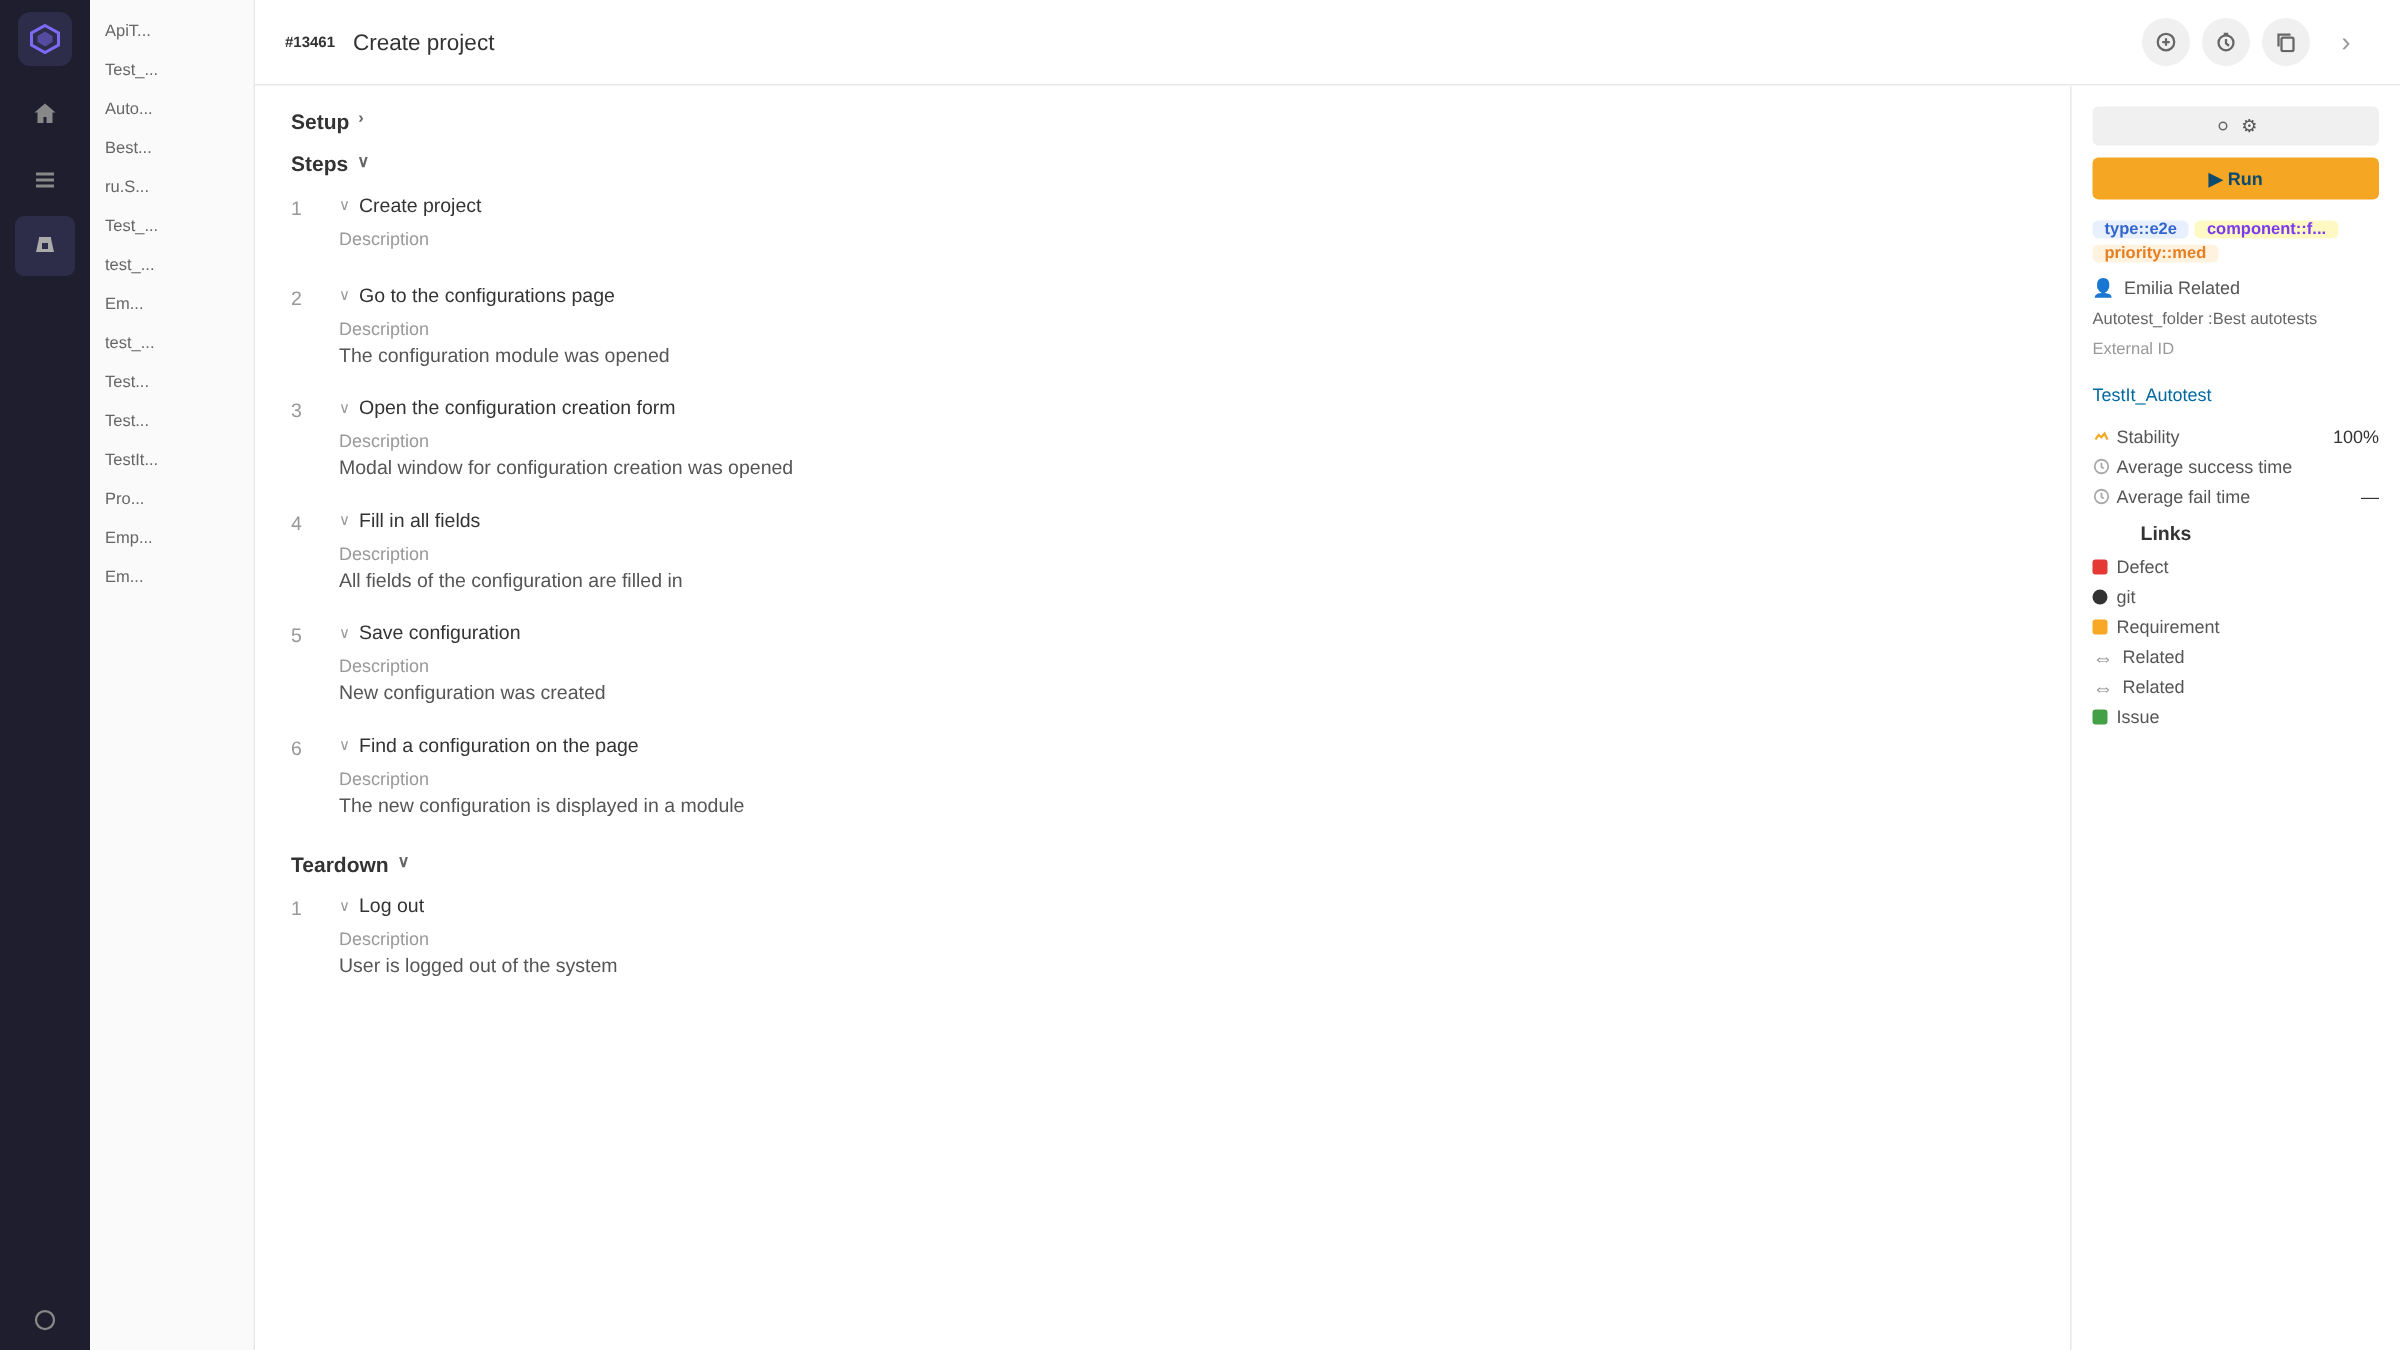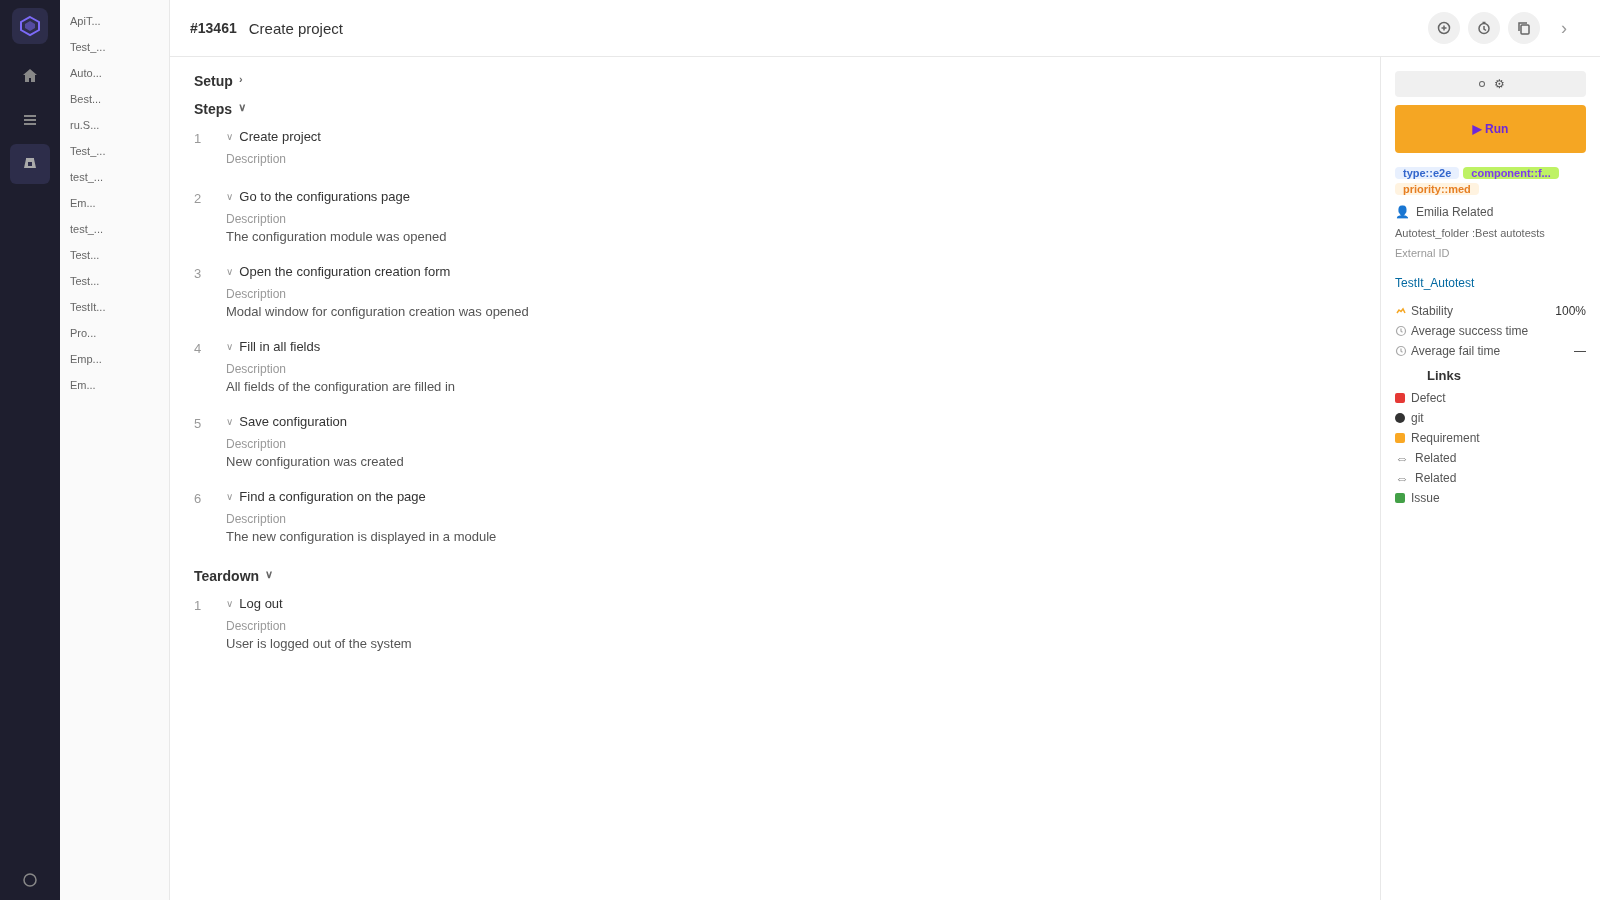--- a/index.html
+++ b/index.html
@@ -26,21 +26,21 @@
     .header {
       display: flex;
       align-items: center;
       padding: 12px 20px;
       border-bottom: 1px solid #e8e8e8;
       background: #fff;
       gap: 12px;
     }
     .header-id {
       font-weight: 700;
-      font-size: 14px;
+      font-size: 10px;
       color: #333;
     }
     .header-title {
       font-size: 15px;
       color: #333;
     }
     .header-spacer { flex: 1; }
     .header-actions {
       display: flex;
       align-items: center;
@@ -136,43 +136,43 @@
       gap: 6px;
       width: 100%;
       margin-bottom: 8px;
       justify-content: center;
       color: #555;
     }
     .run-btn {
       background: #f5a623;
       border: none;
       border-radius: 4px;
-      padding: 17px 12px;
+      padding: 7px 12px;
       font-size: 12px;
       font-weight: 600;
       cursor: pointer;
       width: 100%;
       margin-bottom: 14px;
-      color: #6d28d9;
+      color: #0c4a6e;
     }
 
     .tags-row {
       display: flex;
       flex-wrap: wrap;
       gap: 4px;
       margin-bottom: 10px;
     }
     .tag {
       padding: 0 8px;
       border-radius: 4px;
       font-size: 11px;
       font-weight: 700;
     }
     .tag-blue { background: #e8f0fe; color: #3366cc; }
-    .tag-purple { background: #bef264; color: #7c3aed; }
+    .tag-purple { background: #fef9c3; color: #7c3aed; }
     .tag-orange { background: #fff3e0; color: #e67e22; }
 
     .meta-row {
       display: flex;
       align-items: center;
       gap: 6px;
       margin-bottom: 8px;
       font-size: 12px;
       color: #555;
     }

